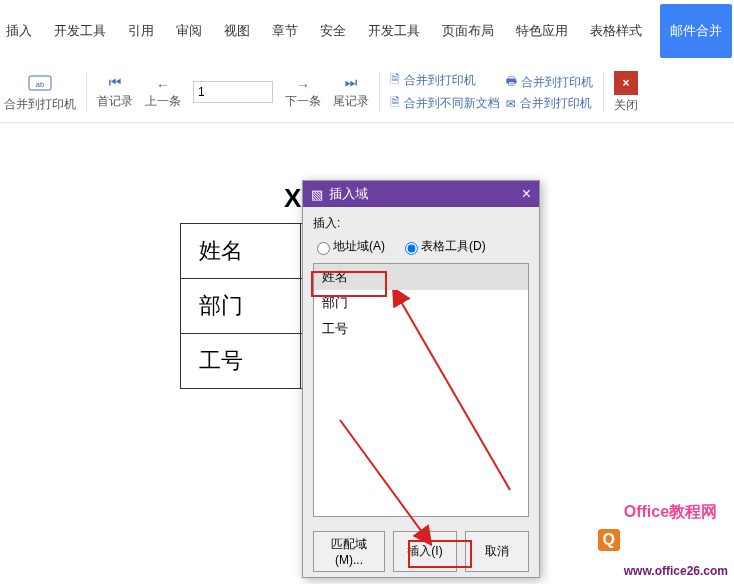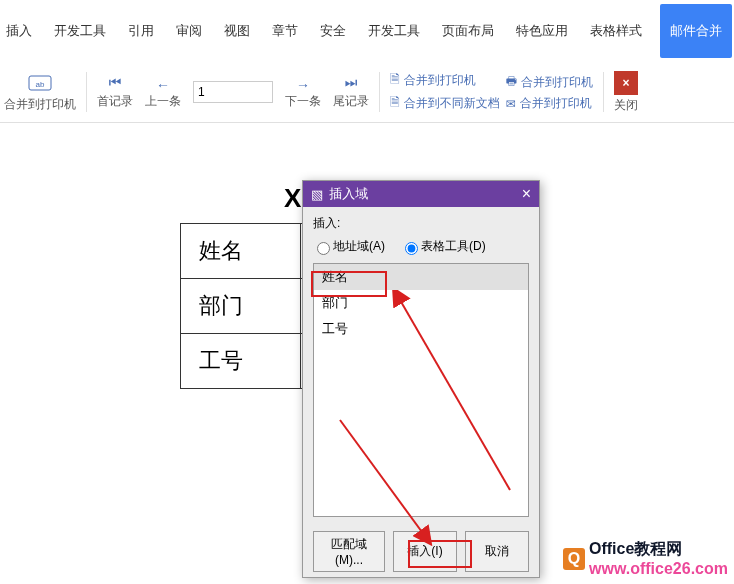--- a/index.html
+++ b/index.html
@@ -40,22 +40,22 @@
     .dlg-btn { border: 1px solid #999; background: #f0f0f0; padding: 4px 8px; font-size: 12px; cursor: pointer; min-width: 64px; }
     
     .red-box-1 { position: absolute; left: 311px; top: 271px; width: 76px; height: 26px; border: 2px solid #d82020; pointer-events: none; }
     .red-box-2 { position: absolute; left: 408px; top: 540px; width: 64px; height: 28px; border: 2px solid #d82020; pointer-events: none; }
     
     .arrow1 { position: absolute; left: 390px; top: 290px; pointer-events: none; }
     .arrow2 { position: absolute; left: 335px; top: 415px; pointer-events: none; }
     
     .watermark { position: absolute; right: 6px; bottom: 6px; font-size: 16px; font-weight: bold; display: flex; align-items: center; gap: 4px; }
     .wm-icon { width: 22px; height: 22px; background: #e67e22; color: #fff; display: flex; align-items: center; justify-content: center; border-radius: 3px; font-family: Arial; }
-    .wm-blue { color: #0f172a; }
-    .wm-orange { color: #ec4899; font-size: 16px; }
+    .wm-blue { color: #ec4899; }
+    .wm-orange { color: #701a75; font-size: 12px; margin-top: 41px; }
   </style>
 </head>
 <body>
 
 <div class="ribbon-tabs" id="ribbon-tabs">
     <span class="ribbon-tab">插入</span>
     <span class="ribbon-tab">开发工具</span>
     <span class="ribbon-tab">引用</span>
     <span class="ribbon-tab">审阅</span>
     <span class="ribbon-tab">视图</span>

